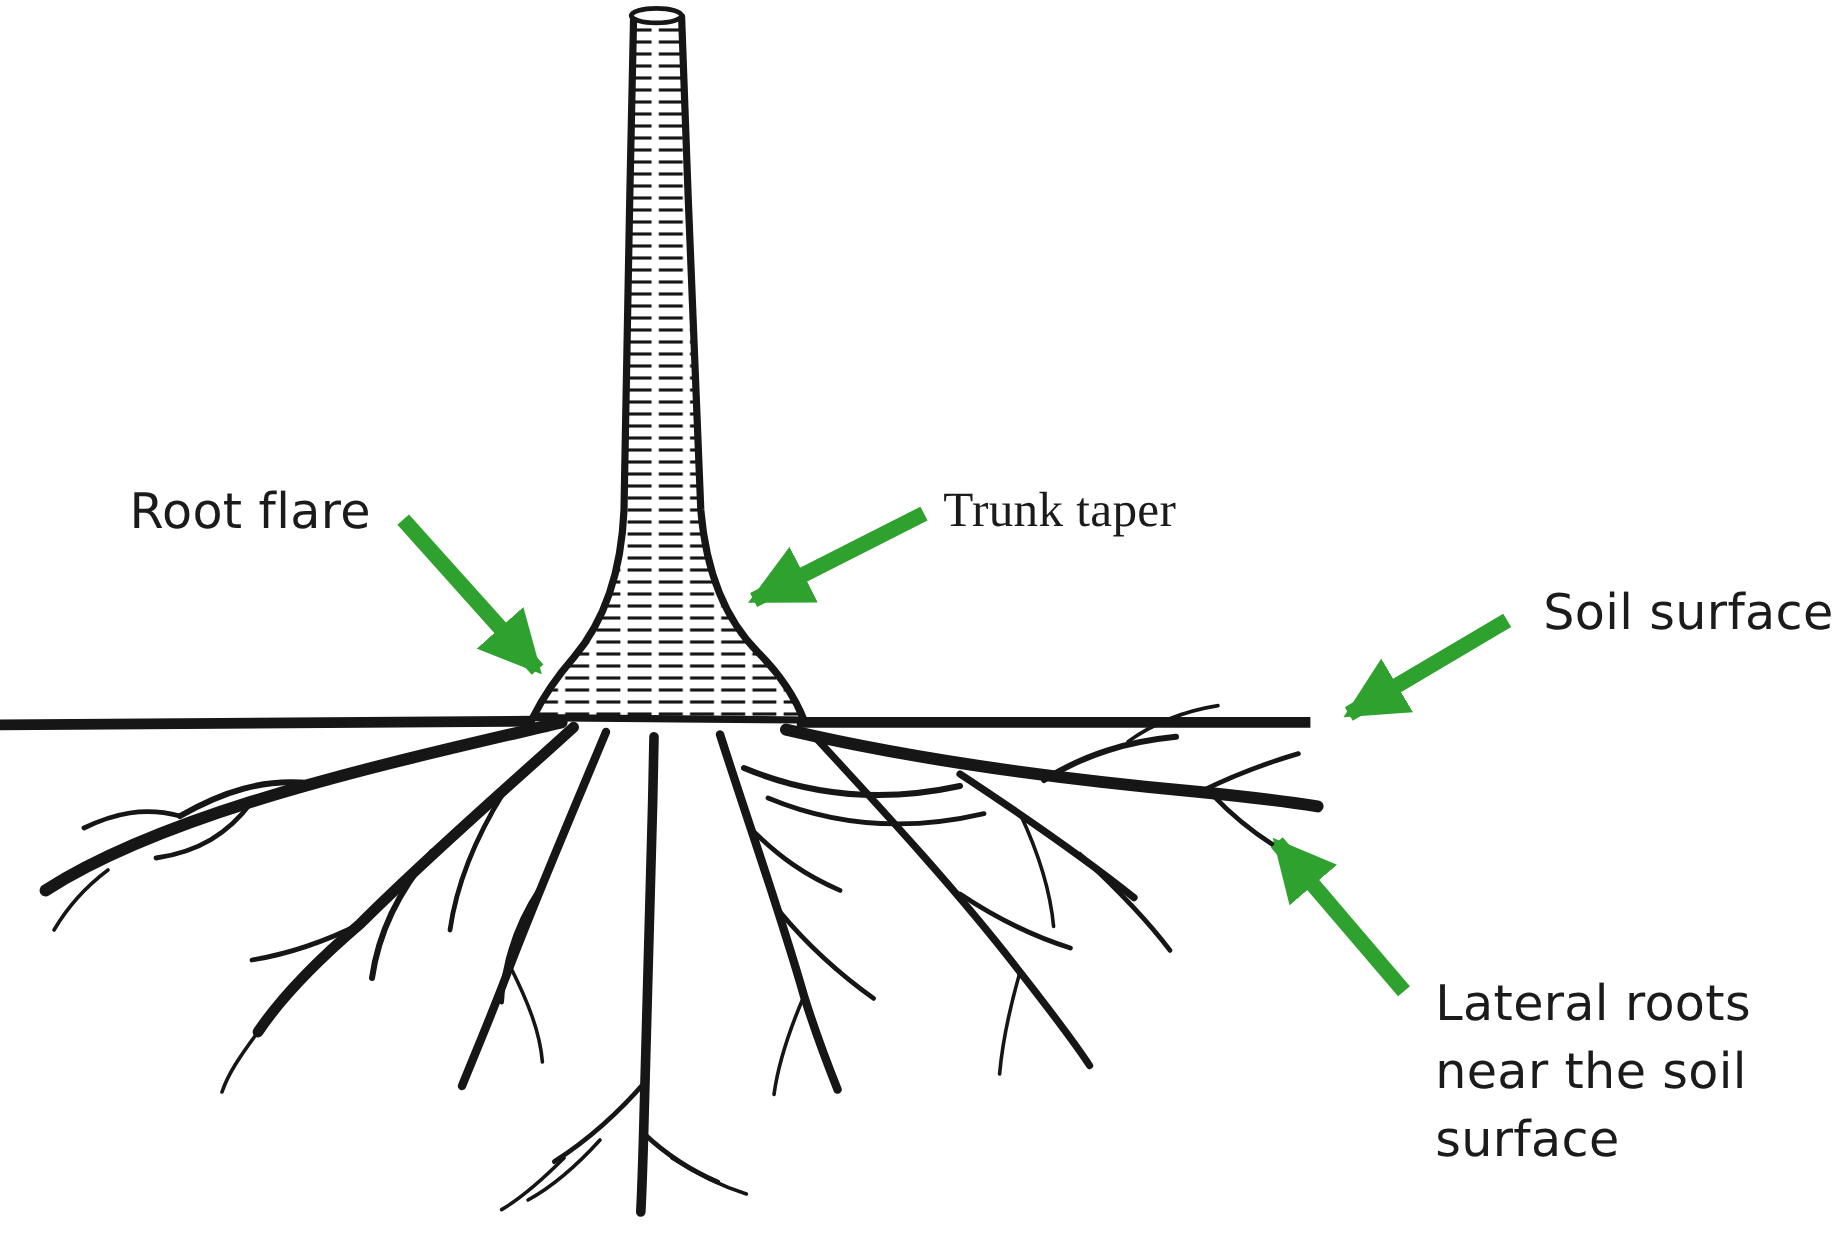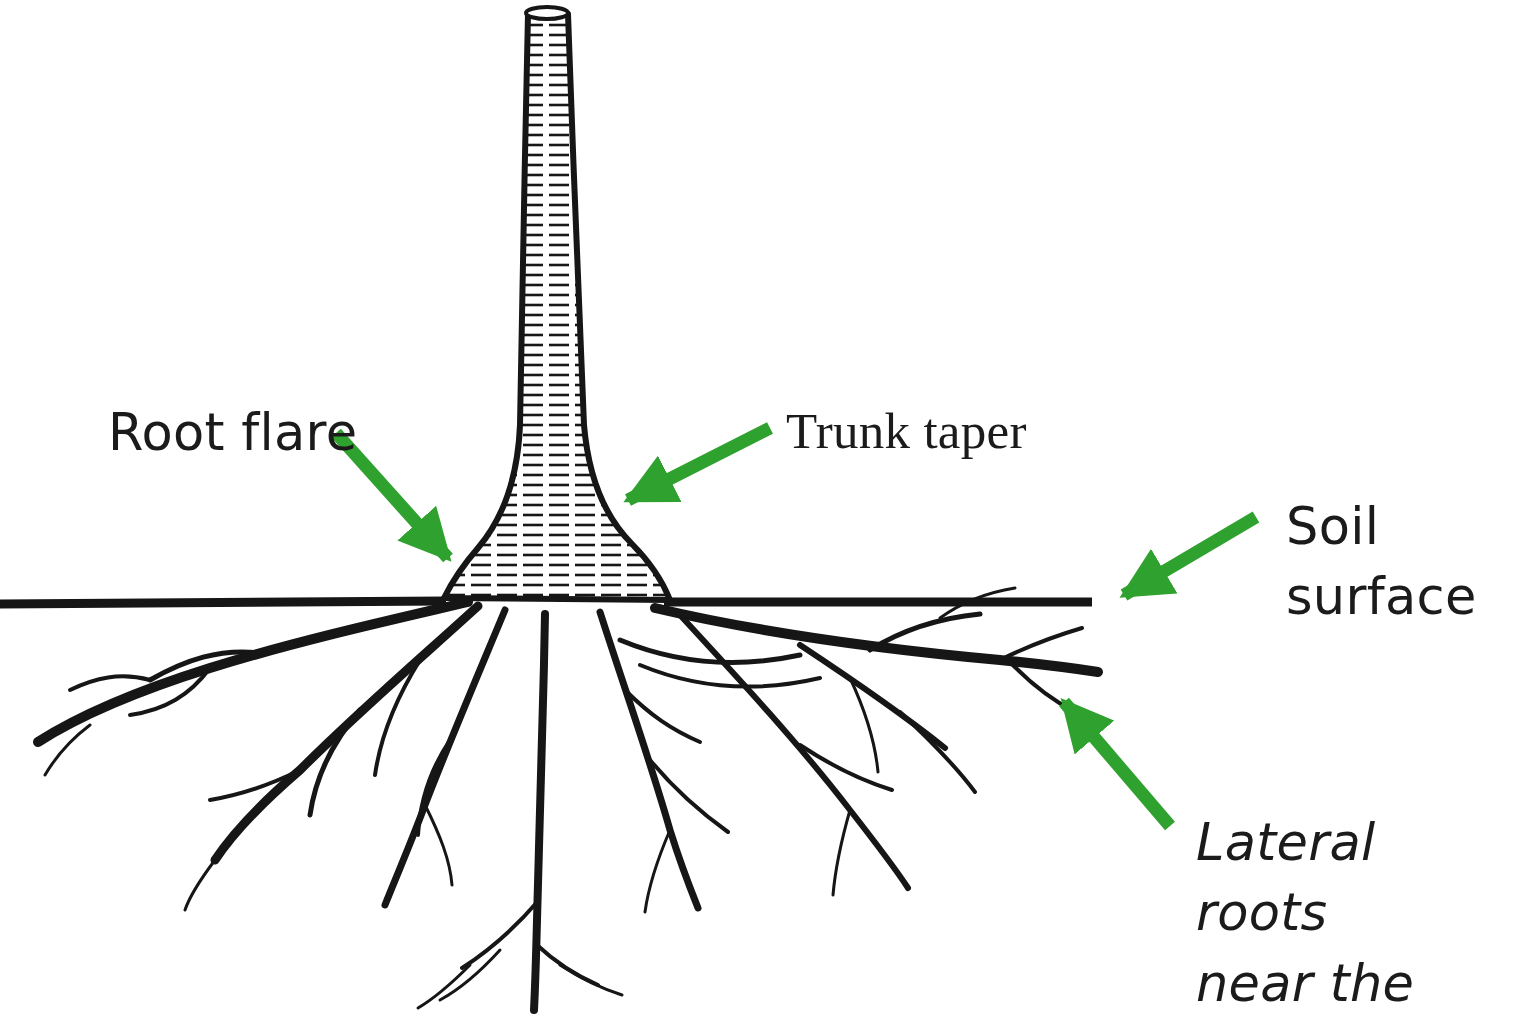--- a/index.html
+++ b/index.html
@@ -10,29 +10,29 @@
     overflow: hidden;
     font-family: "DejaVu Sans", "Liberation Sans", sans-serif;
   }
   .diagram-svg {
     position: absolute; left: 0; top: 0;
     width: 1536px; height: 1030px;
   }
   .label {
     position: absolute;
     color: #1b1b1b;
-    font-size: 51px;
+    font-size: 41px;
     letter-spacing: 0.3px;
     line-height: 1.38;
     white-space: pre-line;
   }
   .label-root-flare   { left: 108px;  top: 398px; }
   .label-trunk-taper  { left: 786px;  top: 396px; font-family: Liberation Serif, serif; }
-  .label-soil-surface { left: 1286px; top: 492px; }
-  .label-lateral-roots{ left: 1196px; top: 808px; width: 300px; font-style: italic; }
+  .label-soil-surface { left: 1286px; top: 482px; }
+  .label-lateral-roots{ left: 1196px; top: 808px; width: 300px; }
 </style>
 </head>
 <body>
 
 <svg class="diagram-svg" viewBox="0 0 1536 1030" xmlns="http://www.w3.org/2000/svg">
 
   <defs>
     <pattern id="trunk-hatch" width="26" height="10" patternUnits="userSpaceOnUse" color="#161616">
       <rect width="26" height="10" fill="#ffffff"></rect>
       <line x1="3" y1="5" x2="23" y2="5" stroke="currentColor" stroke-width="2.6"></line>

